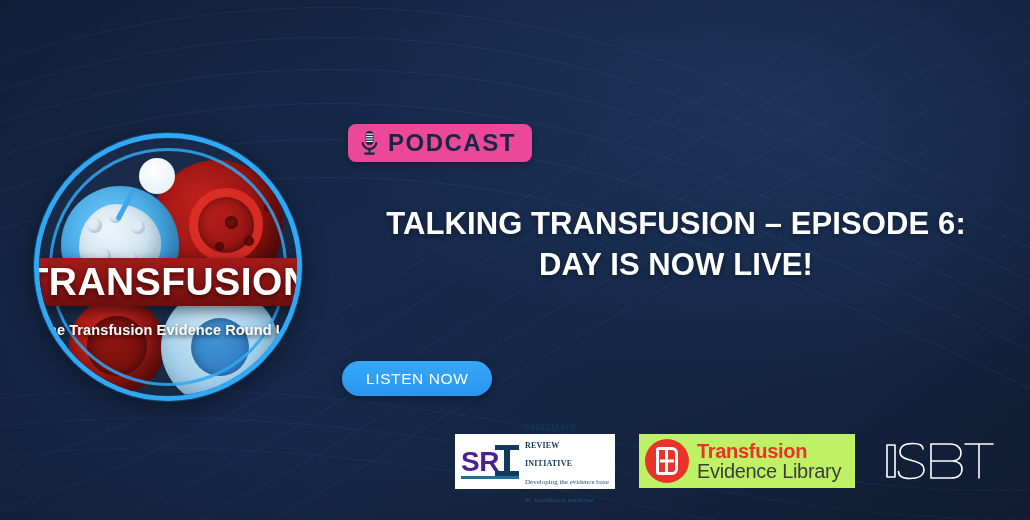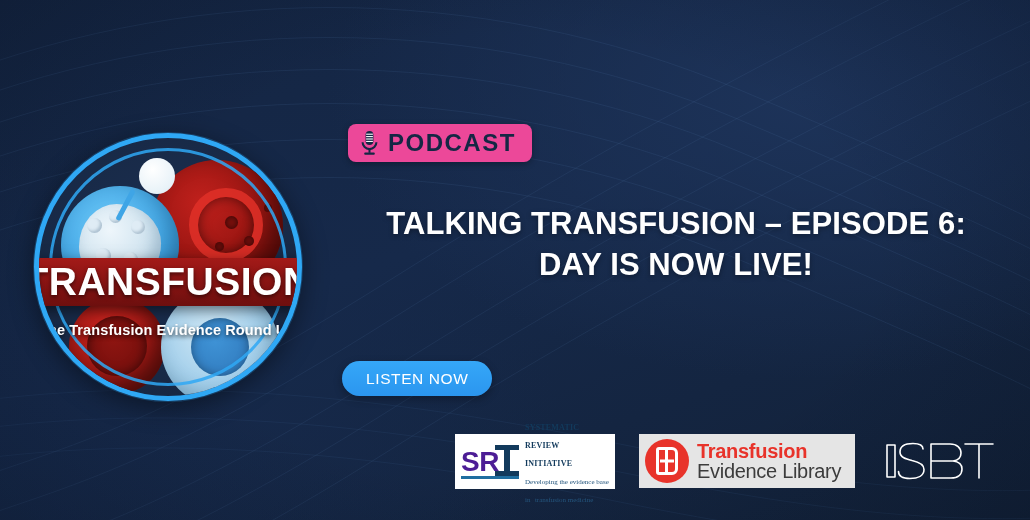--- a/index.html
+++ b/index.html
@@ -106,21 +106,21 @@
   .sri-sr{position:absolute;left:0;top:5px;font-weight:bold;font-size:28px;color:#4c1d95;letter-spacing:-.5px;line-height:1;
     font-family:"Liberation Sans", sans-serif;}
   .sri-i-top{position:absolute;left:34px;top:2px;width:24px;height:5px;background:#123a5c;}
   .sri-i-stem{position:absolute;left:43px;top:2px;width:6px;height:30px;background:#123a5c;}
   .sri-i-bot{position:absolute;left:34px;top:28px;width:24px;height:5px;background:#123a5c;}
   .sri-rule{position:absolute;left:0;top:33px;width:58px;height:3px;background:#1f6ea0;}
   .sri-text{flex:1;min-width:0;}
   .sri-title{font-family:"Liberation Serif", serif;font-weight:bold;font-size:8px;line-height:9.5px;color:#123a5c;letter-spacing:.2px;}
   .sri-sub{font-family:"Liberation Serif", serif;font-size:7px;line-height:8.5px;color:#24557d;margin-top:2px;}
 
-  .logo-tel{width:216px;height:54px;background:#e5e5e5;display:flex;align-items:center;gap:8px;padding:0 6px;box-sizing:border-box;}
+  .logo-tel{width:216px;height:54px;background:#bef264;display:flex;align-items:center;gap:8px;padding:0 6px;box-sizing:border-box;}
   .tel-mark{width:44px;height:44px;border-radius:50%;background:#e8332a;position:relative;flex:0 0 auto;}
   .tel-book{position:absolute;left:11px;top:8px;width:22px;height:28px;border:3px solid #ffffff;border-radius:3px 6px 6px 3px;box-sizing:border-box;}
   .tel-book:after{content:"";position:absolute;left:1px;right:1px;top:50%;height:3px;background:#ffffff;transform:translateY(-50%);}
   .tel-book:before{content:"";position:absolute;left:6px;top:-3px;bottom:-3px;width:3px;background:#ffffff;}
   .tel-text{line-height:1;}
   .tel-l1{font-weight:bold;font-size:20px;color:#e8332a;letter-spacing:-.3px;}
   .tel-l2{font-size:20px;color:#3c3c3c;letter-spacing:-.3px;margin-top:1px;}
 
   .logo-isbt{width:118px;height:50px;display:flex;align-items:center;justify-content:center;}
 

